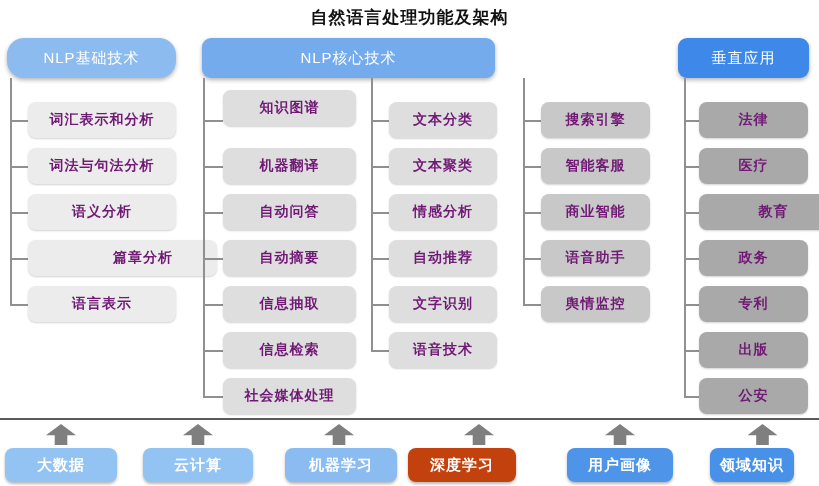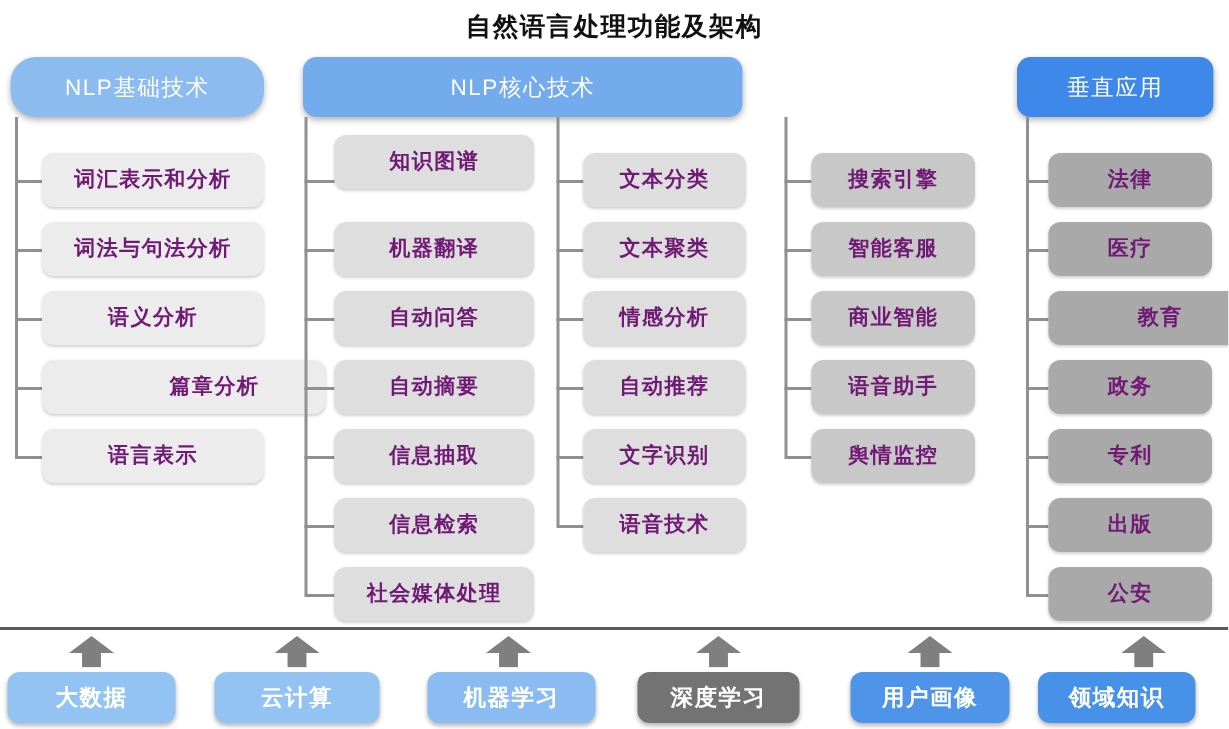--- a/index.html
+++ b/index.html
@@ -109,19 +109,19 @@
   <div class="separator" style="top:418px;"></div>
 
   <div id="foundation-layer">
       <div class="up-arrow" style="left: 46px; top: 424px; background: rgb(127, 127, 127);"></div>
       <div class="foundation-box" style="left: 5px; width: 112px; background: rgb(147, 195, 243);">大数据</div>
       <div class="up-arrow" style="left: 183px; top: 424px; background: rgb(127, 127, 127);"></div>
       <div class="foundation-box" style="left: 143px; width: 110px; background: rgb(147, 195, 243); text-align: center;">云计算</div>
       <div class="up-arrow" style="left: 324px; top: 424px; background: rgb(127, 127, 127);"></div>
       <div class="foundation-box" style="left: 285px; width: 112px; background: rgb(138, 187, 241);">机器学习</div>
       <div class="up-arrow" style="left: 464px; top: 424px; background: rgb(127, 127, 127);"></div>
-      <div class="foundation-box" style="left: 425px; width: 108px; background: #737373;">深度学习</div>
+      <div class="foundation-box" style="left: 408px; width: 108px; background: #c2410c;">深度学习</div>
       <div class="up-arrow" style="left: 605px; top: 424px; background: rgb(127, 127, 127);"></div>
       <div class="foundation-box" style="left: 567px; width: 106px; background: rgb(78, 149, 234);">用户画像</div>
       <div class="up-arrow" style="left: 747.5px; top: 424px; background: rgb(127, 127, 127);"></div>
-      <div class="foundation-box" style="left: 692px; width: 105px; background: rgb(71, 145, 233);">领域知识</div>
+      <div class="foundation-box" style="left: 710px; width: 84px; background: rgb(71, 145, 233);">领域知识</div>
     </div>
 </div>
 
 </body></html>

